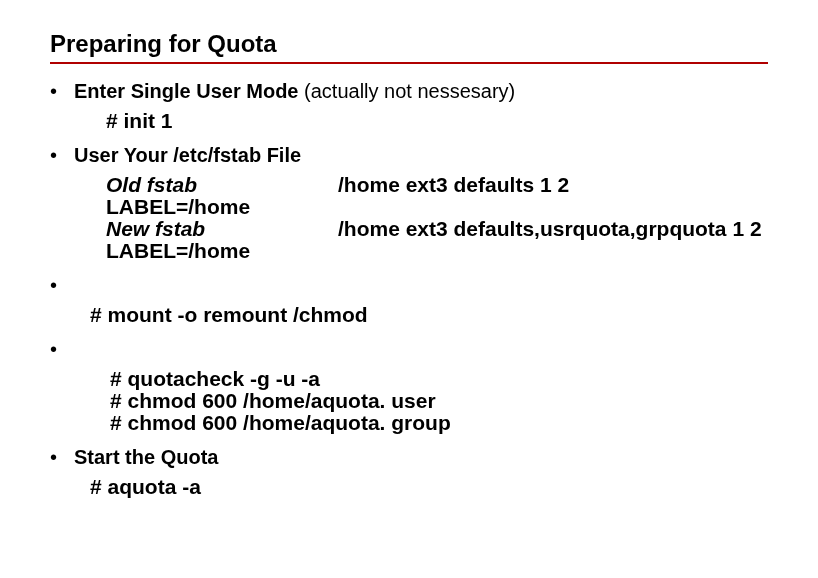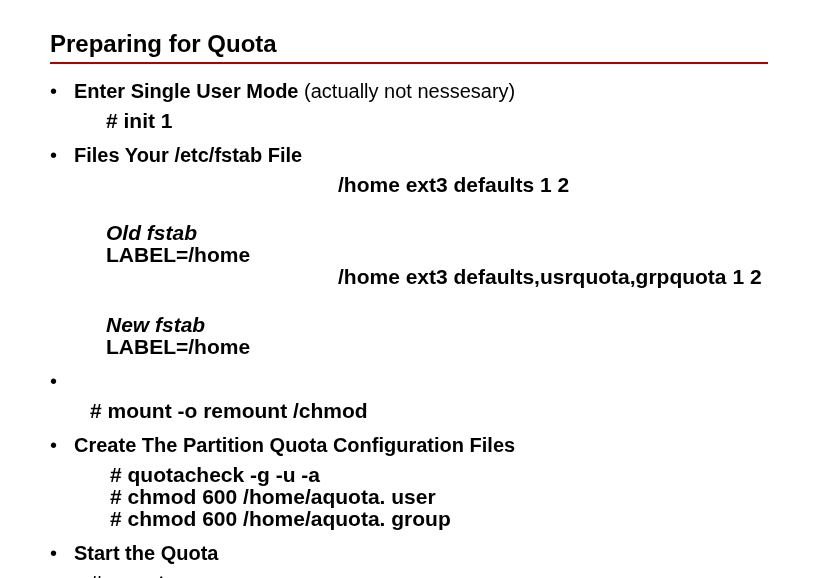--- a/index.html
+++ b/index.html
@@ -66,21 +66,20 @@
   .sub .italic-bold {
     font-weight: bold;
     font-style: italic;
   }
   .fstab-row {
     display: flex;
   }
   .fstab-label {
     width: 232px;
     flex: none;
-    margin-top: 48px;
   }
   .pad-left {
     margin-left: 24px;
   }
 </style>
 </head>
 <body>
 
 <div class="slide">
 
@@ -100,21 +99,21 @@
       </div>
       <div class="sub">
         <div class="bold"># init 1</div>
       </div>
     </li>
 
     <li>
       <div class="bullet-row">
         <span class="bullet-dot">•</span>
         <span class="bullet-text">
-          <span class="bold">Files Your /etc/fstab File</span><span></span>
+          <span class="bold">User Your /etc/fstab File</span><span></span>
         </span>
       </div>
       <div class="sub">
         <div class="fstab-row">
           <span class="fstab-label">
             <span class="italic-bold">Old fstab</span><span class="bold">  LABEL=/home</span>
           </span>
           <span class="bold">/home ext3    defaults    1 2</span>
         </div>
         <div class="fstab-row">
@@ -131,23 +130,20 @@
         <span class="bullet-dot">•</span>
       </div>
       <div class="sub pad-left" style="margin-left:40px;">
         <div class="bold"># mount -o remount /chmod</div>
       </div>
     </li>
 
     <li>
       <div class="bullet-row">
         <span class="bullet-dot">•</span>
-        <span class="bullet-text">
-          <span class="bold">Create The Partition Quota Configuration Files</span><span></span>
-        </span>
       </div>
       <div class="sub" style="margin-left:60px;">
         <div class="bold"># quotacheck -g -u -a</div>
         <div class="bold"># chmod 600 /home/aquota. user</div>
         <div class="bold"># chmod 600 /home/aquota. group</div>
       </div>
     </li>
 
     <li>
       <div class="bullet-row">

